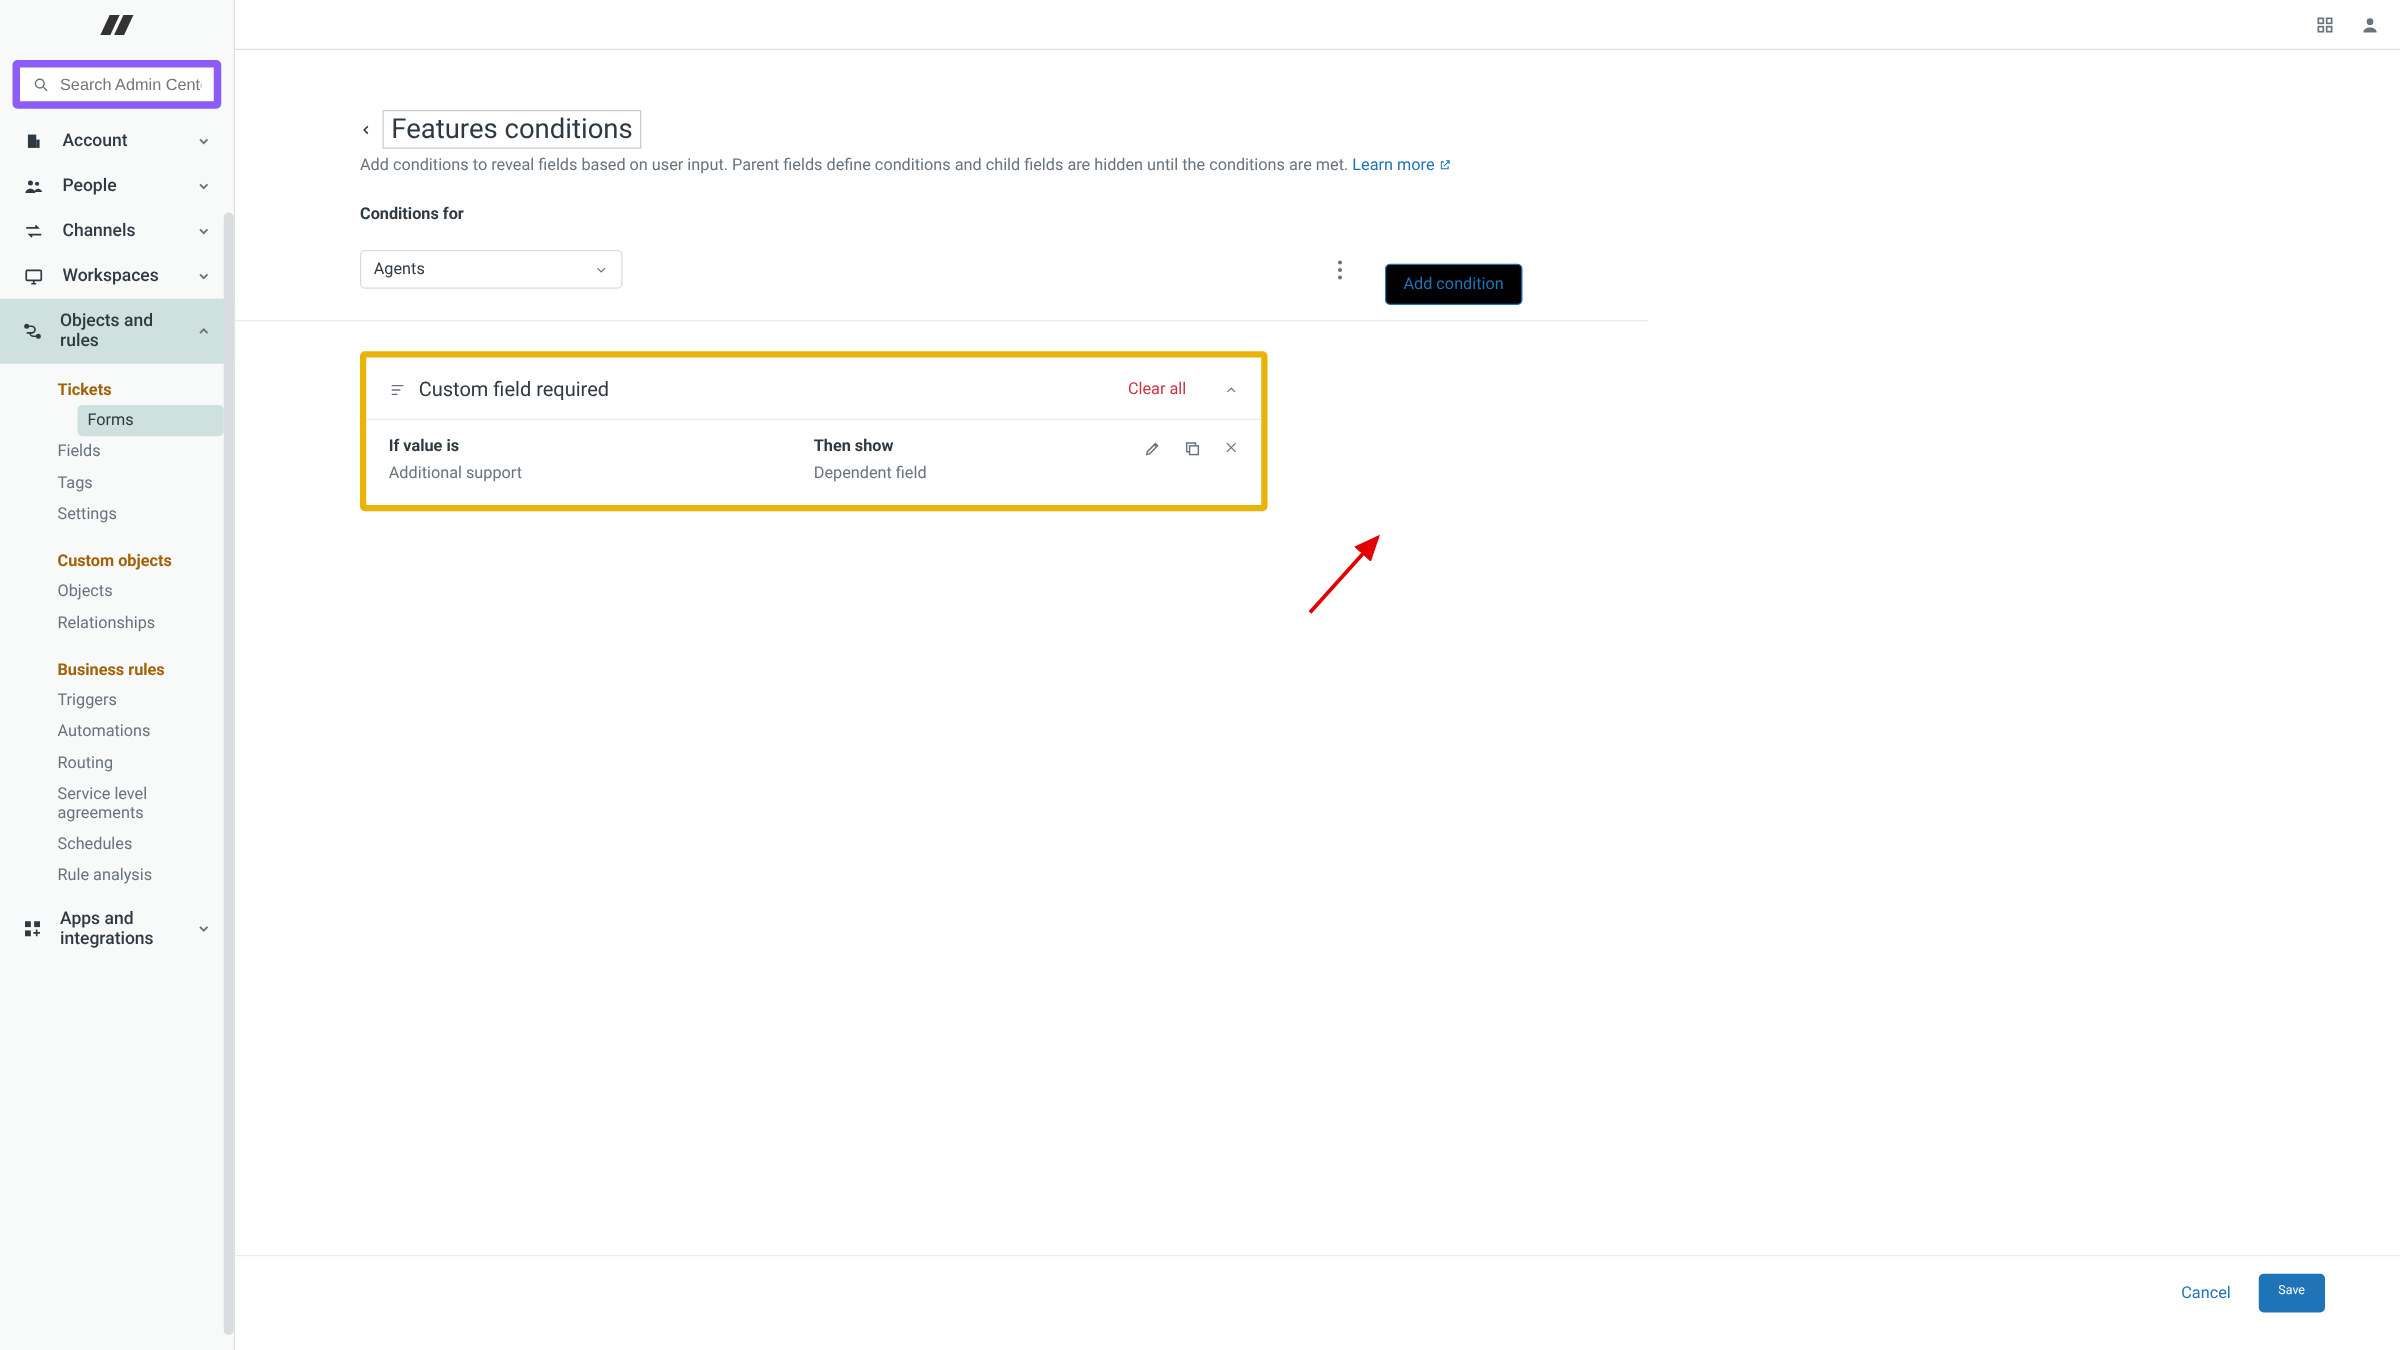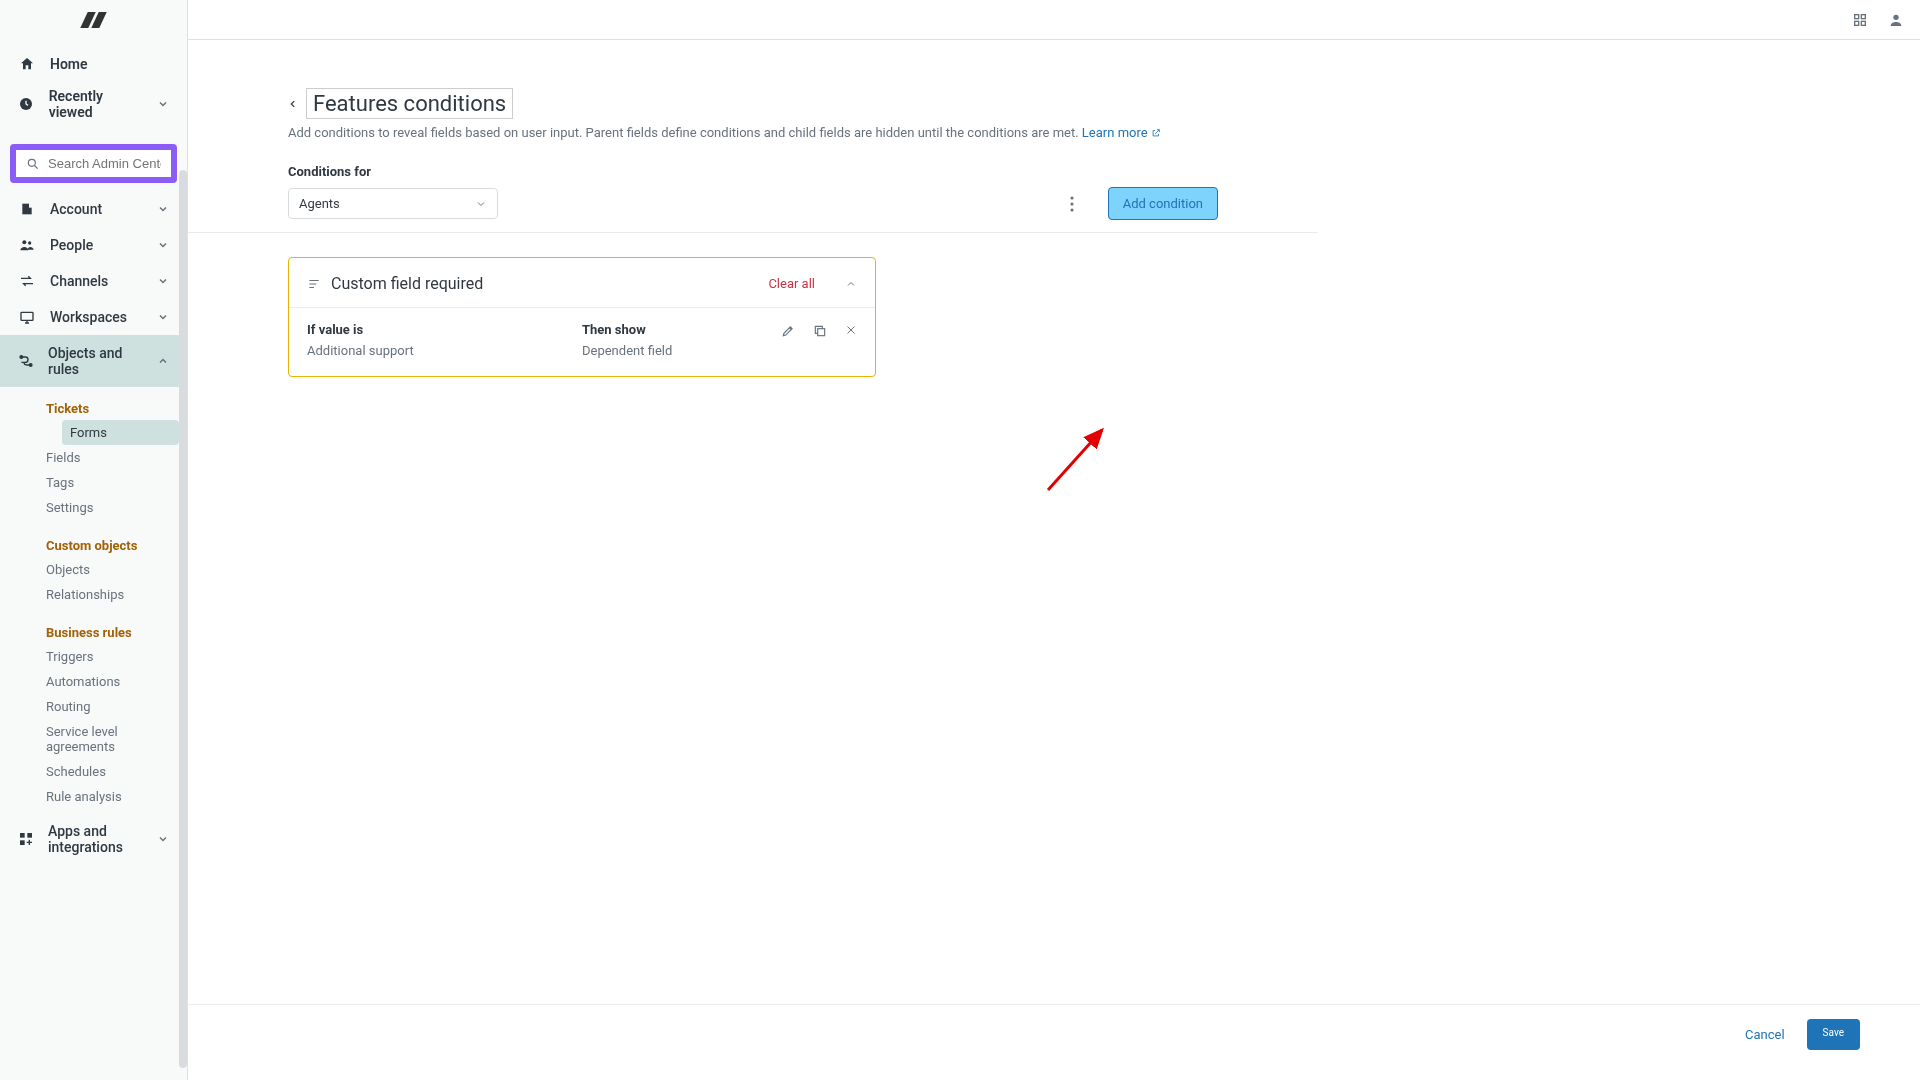--- a/index.html
+++ b/index.html
@@ -155,32 +155,33 @@
     align-items: center;
     cursor: pointer;
     color: #2f3941;
     font-size: 13px;
   }
   .cond-row .spacer { flex: 1; }
   .dots-btn { padding: 6px; cursor: pointer; color: #68737d; }
   .add-btn {
     border: 1px solid #1f73b7;
     color: #1f73b7;
-    background: #7dd3fc;
+    background: #000000;
     border-radius: 4px;
     padding: 8px 14px;
     cursor: pointer;
     font-size: 13px;
+    margin-top: 24px;
   }
   .divider { border-top: 1px solid #e9ebed; margin: 0 -100px 24px; }
 
   .card {
-    border: 1px solid #eab308;
-    border-radius: 4px;
-    width: 588px;
+    border: 5px solid #eab308;
+    border-radius: 4px;
+    width: 726px;
   }
   .card-header {
     display: flex;
     align-items: center;
     padding: 16px 18px 14px;
     border-bottom: 1px solid #e9ebed;
     gap: 10px;
   }
   .card-title { font-size: 16px; color: #2f3941; }
   .card-header .spacer { flex: 1; }
@@ -240,44 +241,20 @@
 <body>
 
 <div class="sidebar">
   <div class="logo-area">
     <div class="z-logo">
         <span></span>
         <span></span>
       </div>
   </div>
 
-  <div class="nav-top">
-    <div class="nav-item">
-      <span class="icon-slot">
-        <svg width="16" height="16" viewBox="0 0 24 24" fill="#2f3941">
-            <path d="M12 3l9 8h-3v9h-4v-6H10v6H6v-9H3z"></path>
-          </svg>
-      </span>
-      <span>Home</span>
-    </div>
-    <div class="nav-item">
-      <span class="icon-slot">
-        <svg width="16" height="16" viewBox="0 0 24 24" fill="#2f3941">
-            <circle cx="12" cy="12" r="9"></circle>
-            <path d="M12 7v5l3 2" stroke="#f8f9f9" stroke-width="2" fill="none"></path>
-          </svg>
-      </span>
-      <span>Recently viewed</span>
-      <span class="chev">
-        <svg width="12" height="12" viewBox="0 0 24 24" fill="none" stroke="#68737d" stroke-width="3">
-            <path d="M6 9l6 6 6-6"></path>
-          </svg>
-      </span>
-    </div>
-  </div>
 
   <div class="search-wrap">
     <div class="search-box">
       <span>
         <svg width="14" height="14" viewBox="0 0 24 24" fill="none" stroke="#68737d" stroke-width="2">
             <circle cx="10" cy="10" r="6"></circle>
             <path d="M20 20l-5-5"></path>
           </svg>
       </span>
       <input placeholder="Search Admin Center" style="">

